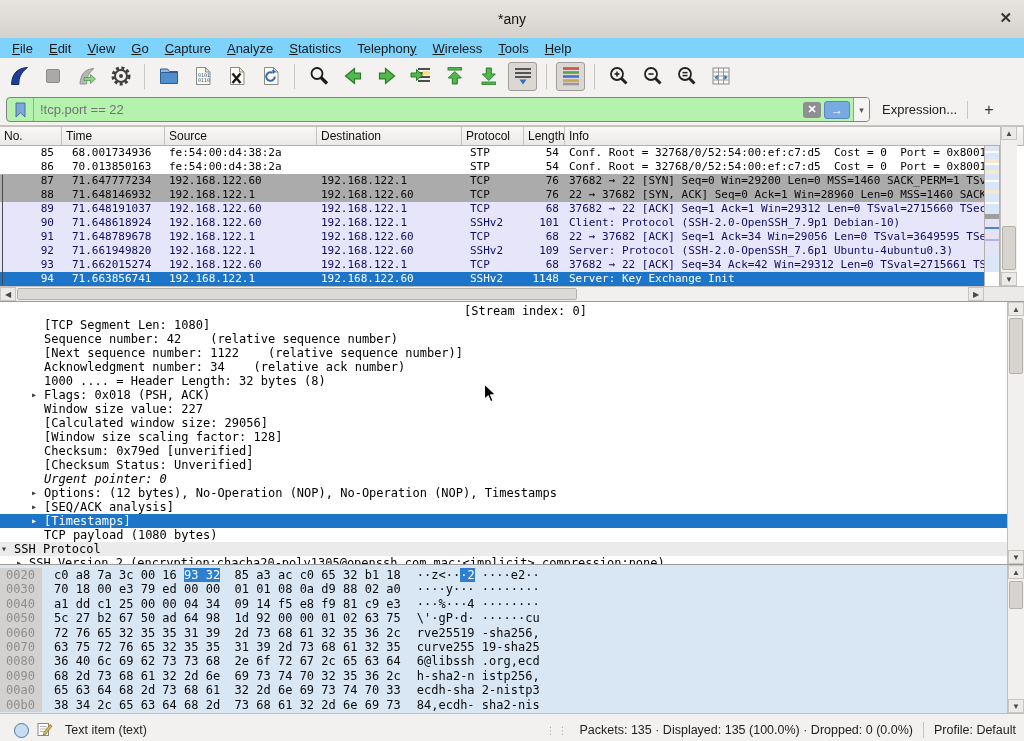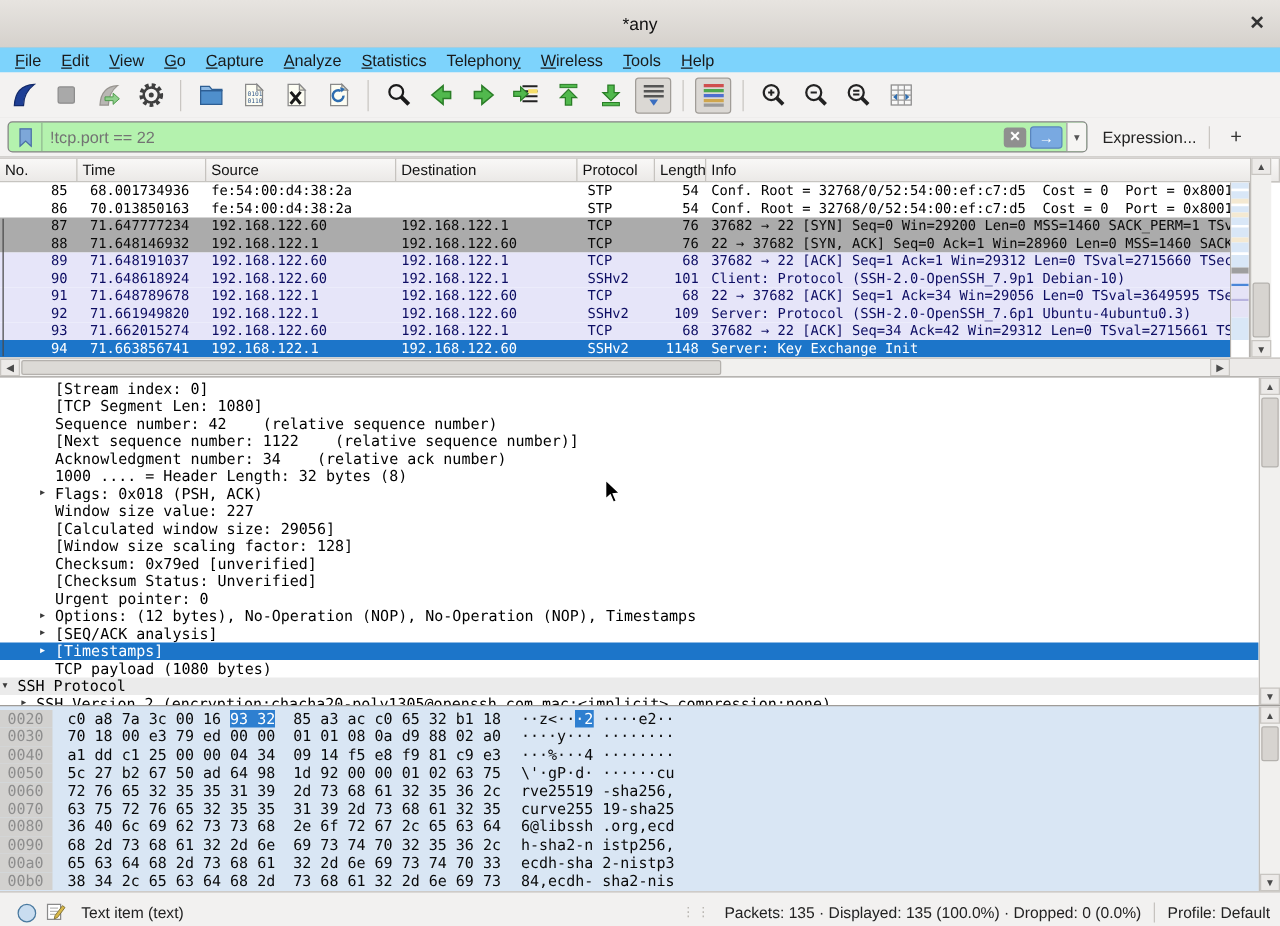--- a/index.html
+++ b/index.html
@@ -347,33 +347,33 @@
   <div class="hscroll">
     <span class="hsarrow" style="left:0">◀</span>
     <span class="hsthumb"></span>
     <span class="hsarrow" style="right:0">▶</span>
   </div>
   <div class="corner"></div>
 </div>
 
 <div class="abs details">
   <div class="dlines">
-      <div class="dline" style="padding-left: 44px;">[Stream index: 0]</div>
+      <div class="dline" style="padding-left: 44px; text-align: center;">[Stream index: 0]</div>
       <div class="dline" style="padding-left: 44px;">[TCP Segment Len: 1080]</div>
       <div class="dline" style="padding-left: 44px;">Sequence number: 42    (relative sequence number)</div>
       <div class="dline" style="padding-left: 44px;">[Next sequence number: 1122    (relative sequence number)]</div>
       <div class="dline" style="padding-left: 44px;">Acknowledgment number: 34    (relative ack number)</div>
       <div class="dline" style="padding-left: 44px;">1000 .... = Header Length: 32 bytes (8)</div>
       <div class="dline" style="padding-left: 44px;"><span class="darrow" style="left: 31px;">▸</span>Flags: 0x018 (PSH, ACK)</div>
       <div class="dline" style="padding-left: 44px;">Window size value: 227</div>
       <div class="dline" style="padding-left: 44px;">[Calculated window size: 29056]</div>
       <div class="dline" style="padding-left: 44px;">[Window size scaling factor: 128]</div>
       <div class="dline" style="padding-left: 44px;">Checksum: 0x79ed [unverified]</div>
       <div class="dline" style="padding-left: 44px;">[Checksum Status: Unverified]</div>
-      <div class="dline" style="padding-left: 44px;">Urgent pointer: 0</div>
+      <div class="dline" style="padding-left: 44px; font-style: italic;">Urgent pointer: 0</div>
       <div class="dline" style="padding-left: 44px;"><span class="darrow" style="left: 31px;">▸</span>Options: (12 bytes), No-Operation (NOP), No-Operation (NOP), Timestamps</div>
       <div class="dline" style="padding-left: 44px;"><span class="darrow" style="left: 31px;">▸</span>[SEQ/ACK analysis]</div>
       <div class="dline d-selected" style="padding-left: 44px;"><span class="darrow" style="left: 31px;">▸</span>[Timestamps]</div>
       <div class="dline" style="padding-left: 44px;">TCP payload (1080 bytes)</div>
       <div class="dline d-band" style="padding-left: 14px;"><span class="darrow" style="left: 1px;">▾</span>SSH Protocol</div>
       <div class="dline" style="padding-left: 29px;"><span class="darrow" style="left: 16px;">▸</span>SSH Version 2 (encryption:chacha20-poly1305@openssh.com mac:&lt;implicit&gt; compression:none)</div>
     </div>
   <div class="sbv" style="right:0;top:0;width:17px;height:263px">
     <span class="sbarrow" style="top:0">▲</span>
     <span class="sbthumb" style="top:16px;height:56px"></span>

